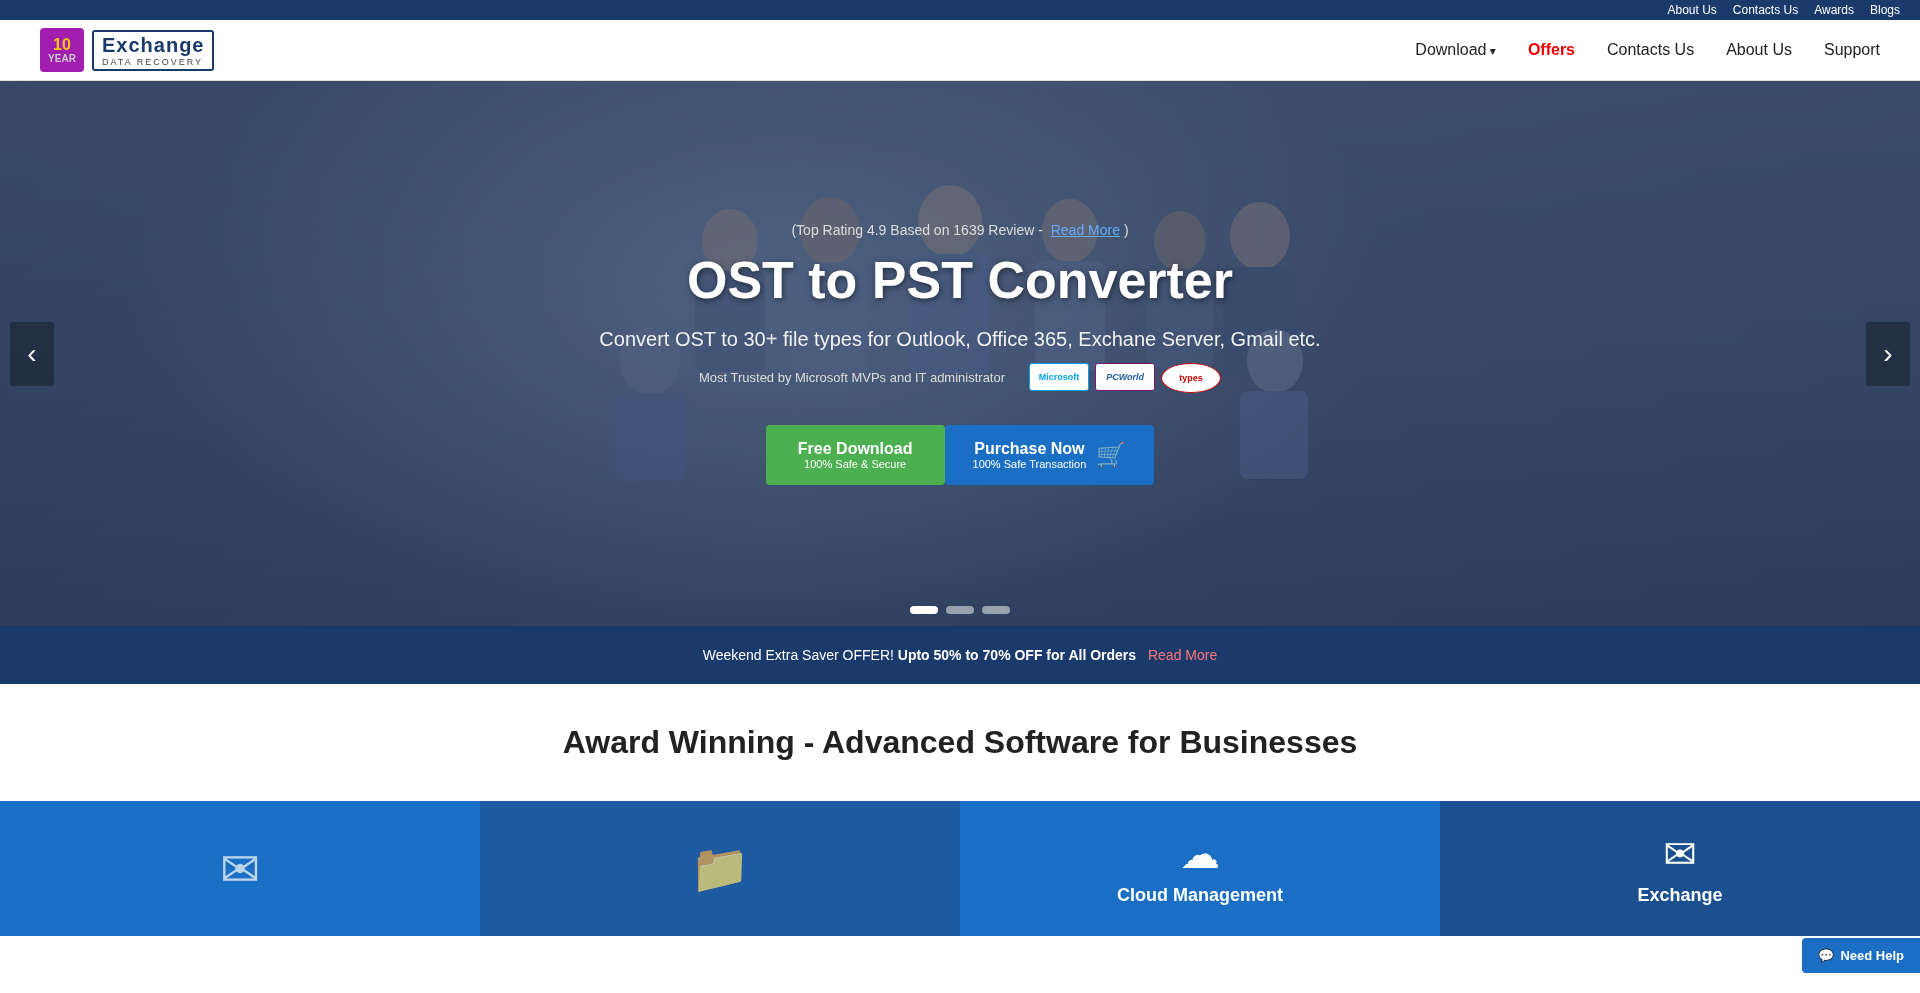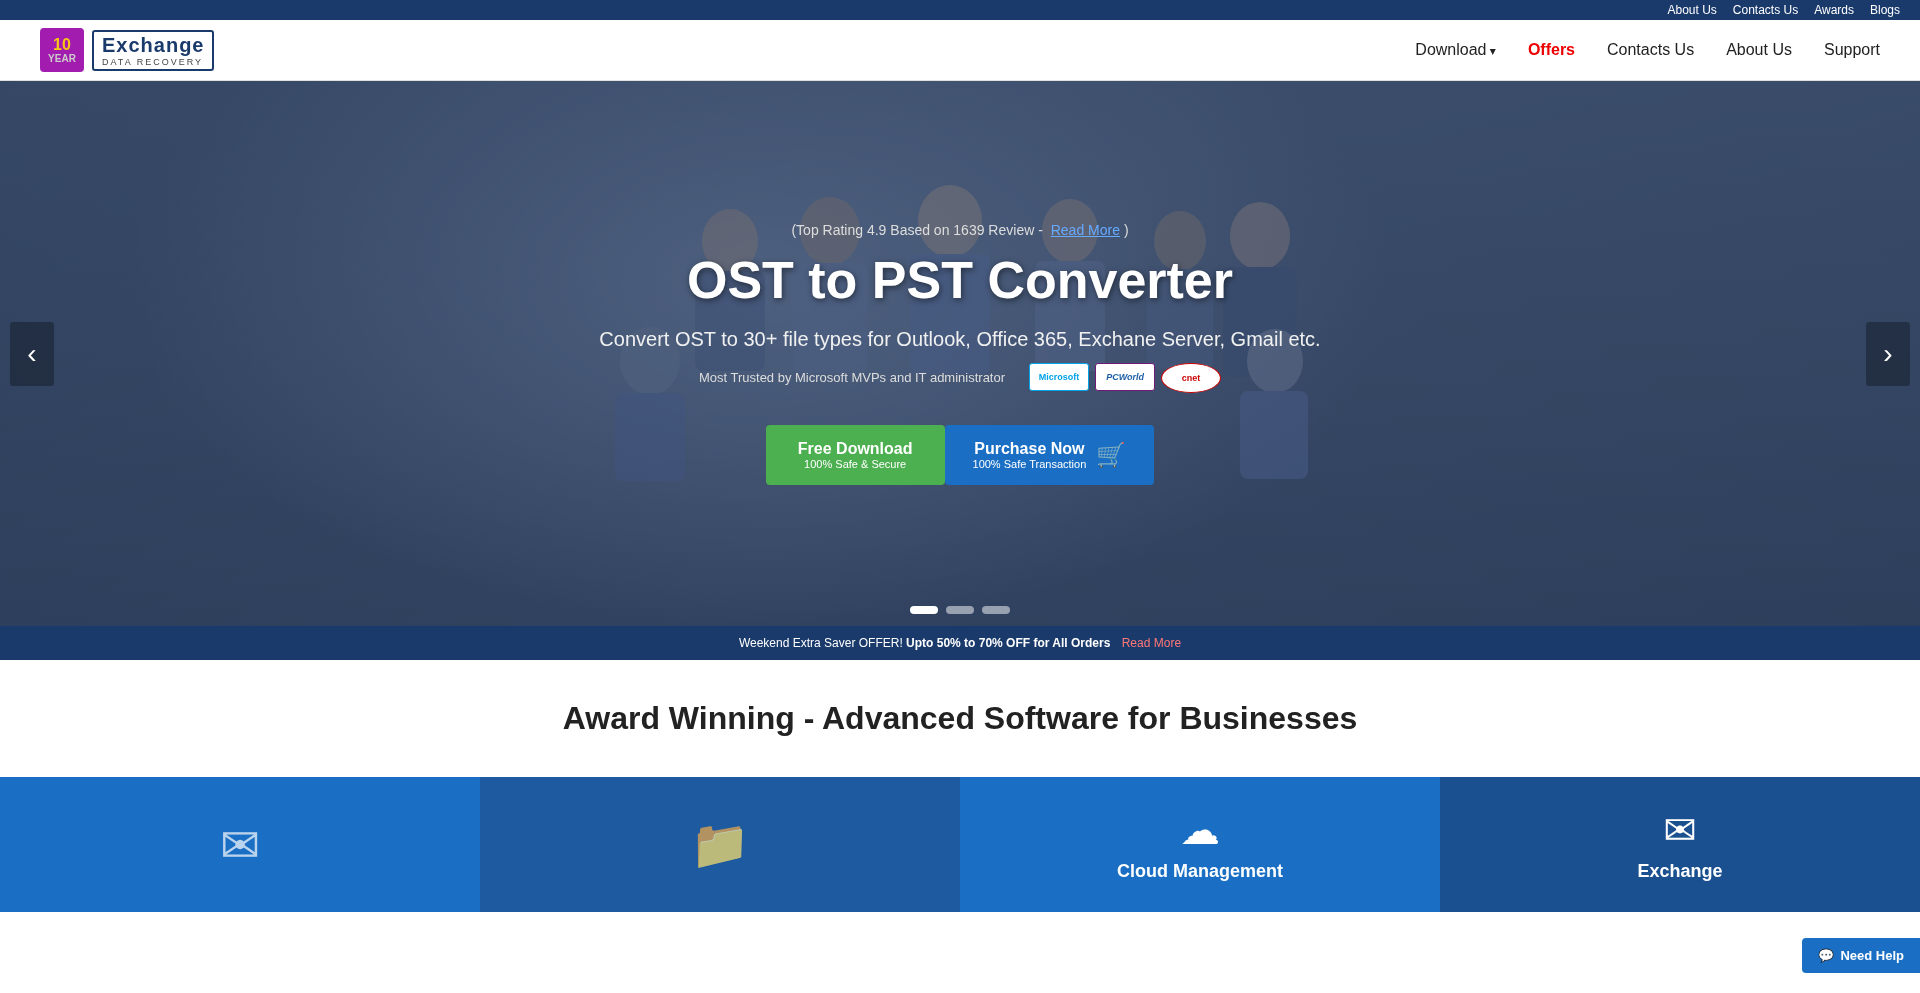--- a/index.html
+++ b/index.html
@@ -234,22 +234,22 @@
       border-radius: 4px;
       background: rgba(255,255,255,0.5);
     }
     .dot.active { background: #fff; }
 
     
     .offer-bar {
       background: #1a3a6b;
       color: #fff;
       text-align: center;
-      padding: 10px 20px;
-      font-size: 12px;
+      padding: 21px 20px;
+      font-size: 14px;
     }
     .offer-bar strong { color: #fff; font-weight: 700; }
     .offer-bar a { color: #f77; text-decoration: none; margin-left: 8px; }
 
     
     .award-section {
       padding: 40px 24px 20px;
       text-align: center;
     }
     .award-title {
@@ -381,21 +381,21 @@
     <div class="hero-trust">
       <span>Most Trusted by Microsoft MVPs and IT administrator</span>
       <div class="trust-badges">
         <div class="trust-badge badge-ms">
           <span style="color:#00a2e8;font-size:9px;font-weight:900;">Microsoft</span>
         </div>
         <div class="trust-badge badge-pcw">
           <span style="color:#1d5fa6;font-size:9px;font-weight:900;">PCWorld</span>
         </div>
         <div class="trust-badge badge-cnet">
-          <span style="color:#c00;font-size:9px;font-weight:900;">cnet</span>
+          <span style="color:#c00;font-size:9px;font-weight:900;">types</span>
         </div>
       </div>
     </div>
     <div class="hero-buttons">
       <button class="btn-download">
         <span>Free Download</span>
         <span class="sub-label">100% Safe &amp; Secure</span>
       </button>
       <button class="btn-purchase">
         <div>

